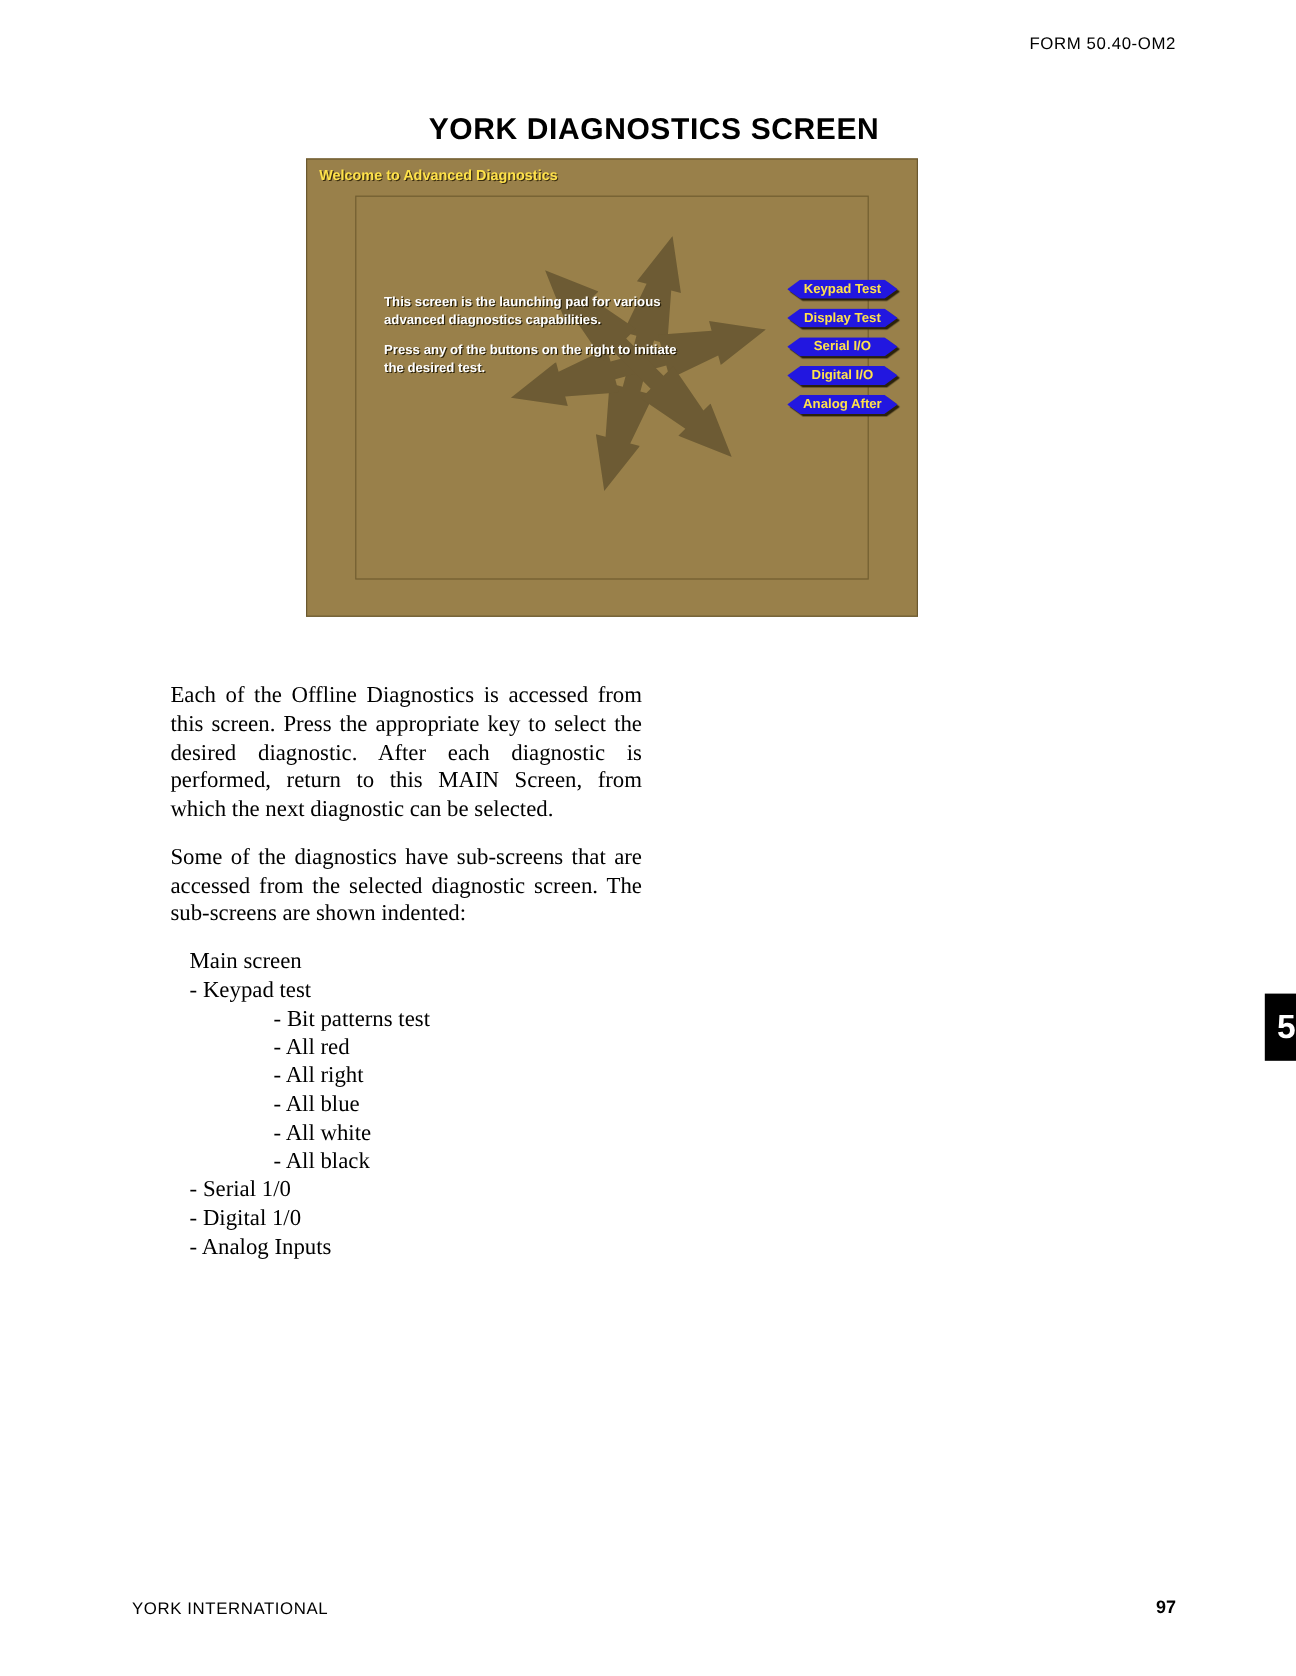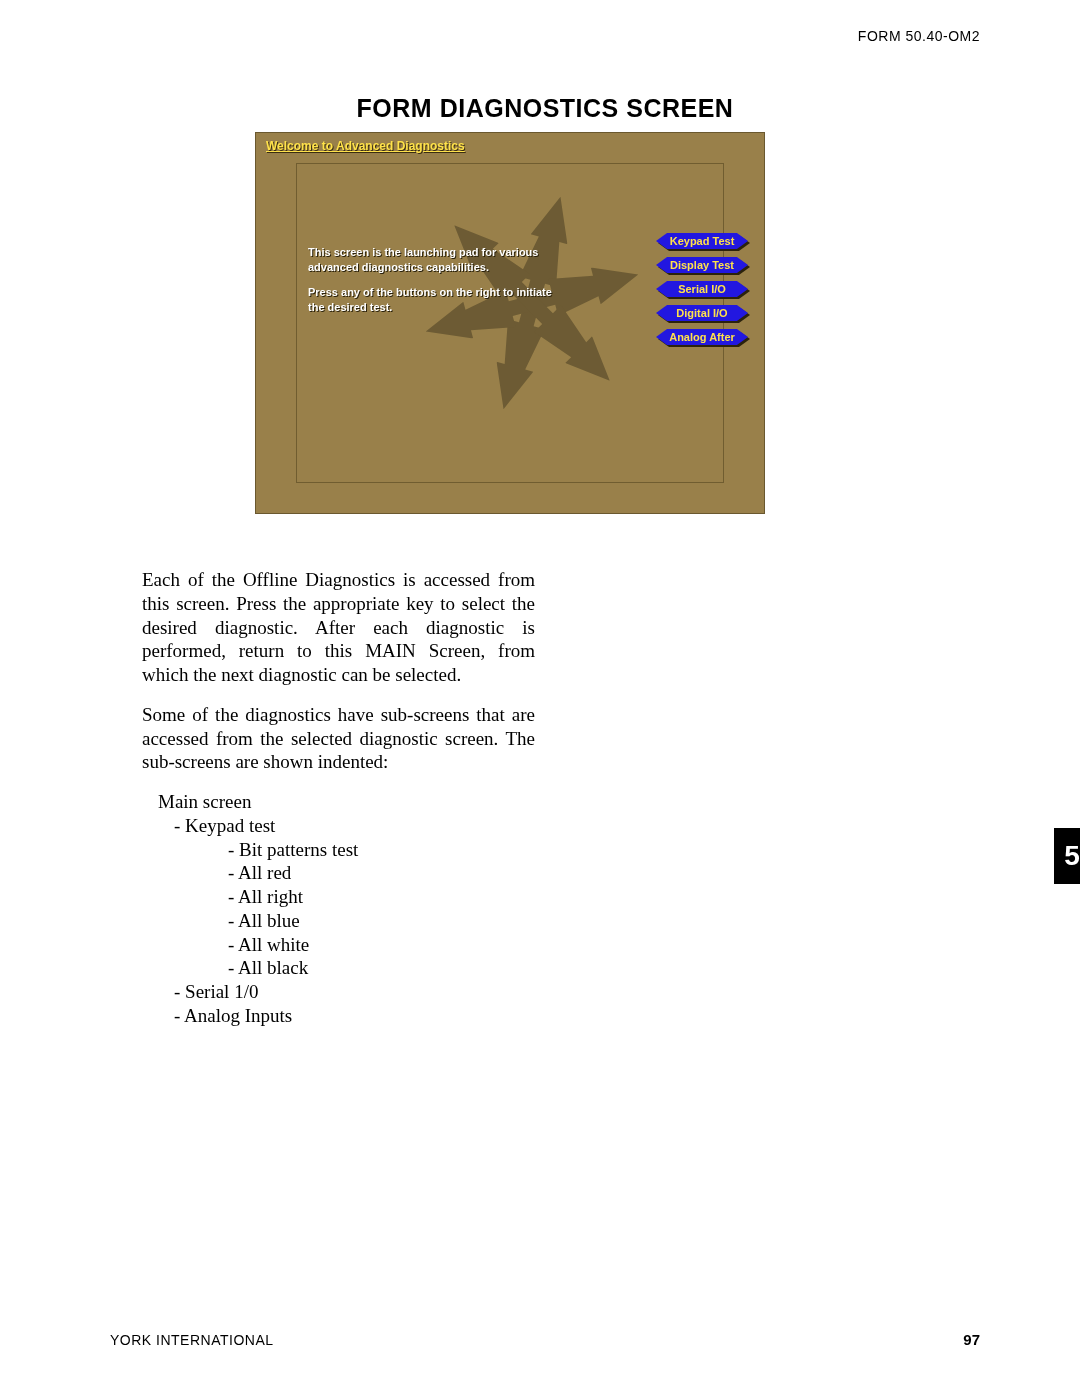--- a/index.html
+++ b/index.html
@@ -48,21 +48,20 @@
     background: #99804a;
     border: 1px solid #6a582f;
   }
   .shot .welcome-bar {
     color: #ffe24a;
     font-family: Arial, Helvetica, sans-serif;
     font-weight: 700;
     font-size: 12px;
     padding: 6px 10px;
     text-shadow: 1px 1px 0 #3a2d10;
-    text-decoration: underline;
   }
   .panel {
     position: absolute;
     left: 40px; top: 30px; right: 40px; bottom: 30px;
     border: 1px solid #705d30;
     background: #99804a;
   }
   .snowflake {
     position: absolute;
     left: 110px; top: 14px;
@@ -85,21 +84,21 @@
     width: 38px; height: 220px;
     margin-left: -19px;
     background: #6b5a33;
     clip-path: polygon(50% 0%, 100% 20%, 78% 20%, 100% 40%, 70% 40%, 70% 60%, 100% 60%, 78% 80%, 100% 80%, 50% 100%, 0% 80%, 22% 80%, 0% 60%, 30% 60%, 30% 40%, 0% 40%, 22% 20%, 0% 20%);
   }
   .snowflake .a1 { transform: rotate(0deg);}
   .snowflake .a2 { transform: rotate(60deg);}
   .snowflake .a3 { transform: rotate(120deg);}
   .shot-text {
     position: absolute;
-    left: 52px; top: 112px;
+    left: 64px; top: 112px;
     color: #fff;
     font-family: Arial, Helvetica, sans-serif;
     font-weight: 700;
     font-size: 11px;
     line-height: 15px;
     text-shadow: 1px 1px 0 #2b220c;
     width: 255px;
   }
   .shot-text p { margin-bottom: 10px; }
   .btn-stack {
@@ -145,21 +144,21 @@
     position: absolute;
     left: 0;
     top: 540px;
     width: 425px;
     font-size: 19px;
     line-height: 1.25;
   }
   .body-col p { margin-bottom: 16px; text-align: justify; margin-left: 32px; }
   .tree { margin-top: 16px; margin-left: 48px; }
   .tree .l1 { }
-  .tree .l2 { margin-left: 16px; }
+  .tree .l2 { }
   .tree .l3 { margin-left: 70px; }
 
   .tab5 {
     position: absolute;
     right: -110px;
     top: 800px;
     width: 36px;
     height: 56px;
     background: #000;
     color: #fff;
@@ -188,21 +187,21 @@
     margin-top: 12px;
   }
 </style>
 </head>
 <body>
 
 <div class="page">
 
   <div class="form-no">FORM 50.40-OM2</div>
 
-  <div class="title">FORM DIAGNOSTICS SCREEN</div>
+  <div class="title">YORK DIAGNOSTICS SCREEN</div>
 
   <div class="shot">
     <div class="welcome-bar">Welcome to Advanced Diagnostics</div>
     <div class="panel">
       <div class="snowflake">
         <div class="wrap">
           <div class="arm a1"></div>
           <div class="arm a2"></div>
           <div class="arm a3"></div>
         </div>
@@ -243,20 +242,21 @@
     <div class="tree">
       <div class="l1">Main screen</div>
       <div class="l2">- Keypad test</div>
       <div class="l3">- Bit patterns test</div>
       <div class="l3">- All red</div>
       <div class="l3">- All right</div>
       <div class="l3">- All blue</div>
       <div class="l3">- All white</div>
       <div class="l3">- All black</div>
       <div class="l2">- Serial 1/0</div>
+      <div class="l2">- Digital 1/0</div>
       <div class="l2">- Analog Inputs</div>
     </div>
   </div>
 
   <div class="tab5">5</div>
 
   <div class="footer-left">YORK INTERNATIONAL</div>
   <div class="footer-right">97</div>
 </div>
 

